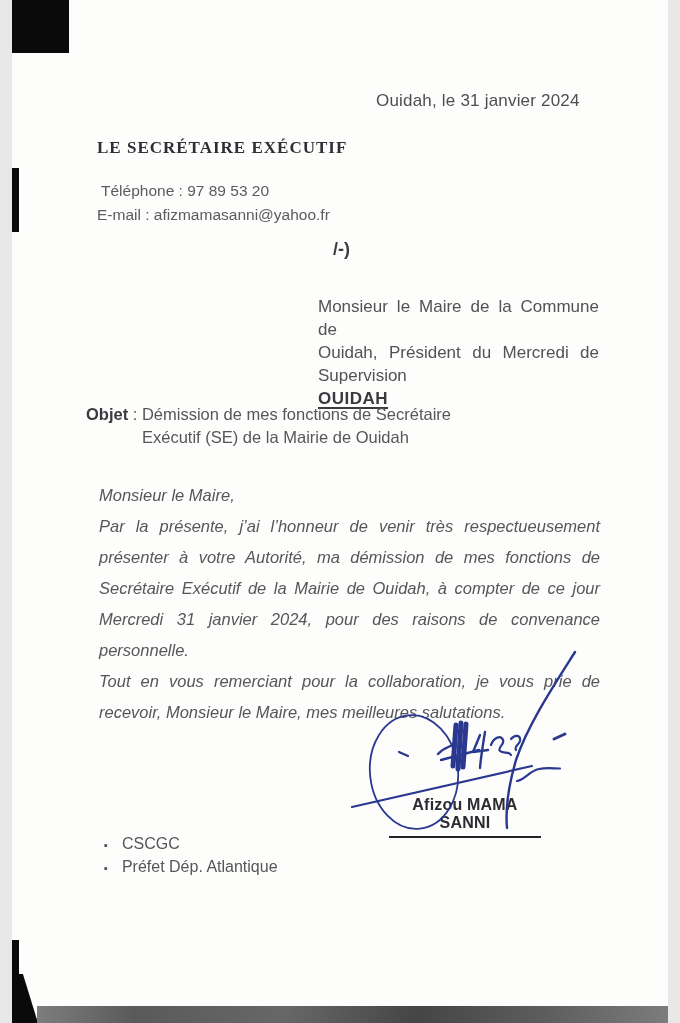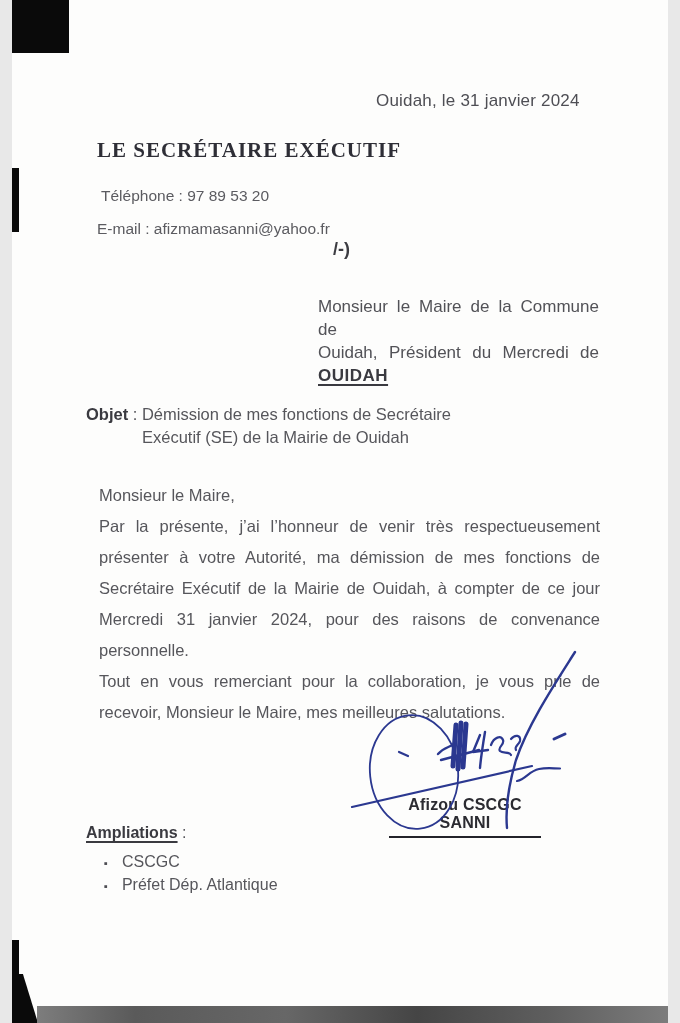--- a/index.html
+++ b/index.html
@@ -23,41 +23,41 @@
   .artifact-bottomblob{ left: 0; top: 974px; width: 26px; height: 49px;
                         clip-path: polygon(0 0, 42% 0, 100% 100%, 0 100%); }
   .bottom-band { left: 25px; top: 1006px; width: 655px; height: 17px;
                  background: linear-gradient(90deg,#7d7d7d 0%,#5a5a5a 15%,#676767 38%,
                              #454545 58%,#5e5e5e 78%,#828282 100%); }
 
   
   .date-line { left: 364px; top: 91px; font-size: 17px; color: #4e4e54; letter-spacing: .2px; }
   .sender-block { left: 85px; top: 138px; }
   .sender-title { font-family: "Liberation Serif", serif; font-weight: bold;
-                  font-size: 21px; letter-spacing: 1px; color: var(--heading-ink, #2e2e36); }
-  .sender-phone, .sender-email { font-size: 15.5px; line-height: 21.5px; margin-top: 11px; color: #5b5b60; }
+                  font-size: 17px; letter-spacing: 1px; color: var(--heading-ink, #2e2e36); }
+  .sender-phone, .sender-email { font-size: 15.5px; line-height: 21.5px; margin-top: 2px; color: #5b5b60; }
   .sender-phone { margin-top: 22px; padding-left: 4px; }
 
   .ref-mark { left: 321px; top: 239px; font-size: 18px; font-weight: bold; color: #3c3c42; }
 
   
   .recipient { left: 306px; top: 295px; width: 281px; font-size: 17px; line-height: 23px; color: #525257; }
   .jline { text-align: justify; text-align-last: justify; }
   .recipient-city { font-weight: bold; color: #3a3a40;
                     text-decoration: underline; text-decoration-thickness: 2px; text-underline-offset: 3px;
                     letter-spacing: .5px; text-align: right; }
 
   
   .subject { left: 74px; top: 403px; font-size: 16.5px; line-height: 22.5px; color: #56565b; }
   .subject-label { font-weight: bold; color: #3a3a40;
                    text-decoration-thickness: 1.5px; text-underline-offset: 3px; }
   .subject-line2 { padding-left: 56px; }
 
   
-  .letter-body { left: 87px; top: 480px; width: 501px; font-size: 16.5px; line-height: 31px; color: #56565b; }
+  .letter-body { left: 87px; top: 480px; width: 501px; font-size: 16.5px; line-height: 31px; color: #56565b; font-style: italic; }
   .letter-body .plain { text-align: left; }
 
   
   .sig-svg { left: 330px; top: 638px; width: 262px; height: 200px; pointer-events: none; z-index: 3; }
   .sig-stroke { stroke: var(--signature-ink, #2b3890); fill: none;
                 stroke-linecap: round; stroke-linejoin: round; }
   .sig-name { left: 377px; top: 796px; width: 152px; text-align: center;
               font-size: 16px; font-weight: bold; color: #2b2b31; letter-spacing: .2px;
               border-bottom: 2.5px solid var(--rule-ink, #23232a); padding-bottom: 4px; z-index: 2; }
 
@@ -86,20 +86,21 @@
     <div class="sender-title">LE SECRÉTAIRE EXÉCUTIF</div>
     <div class="sender-phone">Téléphone : 97 89 53 20</div>
     <div class="sender-email">E-mail : afizmamasanni@yahoo.fr</div>
   </div>
 
   <div class="abs ref-mark">/-)</div>
 
   <div class="abs recipient">
     <div class="jline">Monsieur le Maire de la Commune de</div>
     <div class="jline">Ouidah, Président du Mercredi de</div>
+    <div>Supervision</div>
     <div><span class="recipient-city">OUIDAH</span></div>
   </div>
 
   <div class="abs subject">
     <div><span class="subject-label">Objet</span><span> : </span><span>Démission de mes fonctions de Secrétaire</span></div>
     <div class="subject-line2">Exécutif (SE) de la Mairie de Ouidah</div>
   </div>
 
   <div class="abs letter-body">
     <div class="plain">Monsieur le Maire,</div>
@@ -123,24 +124,23 @@
     <path class="sig-stroke" stroke-width="2.4" d="M 96,116 C 103,108 109,110 114,104"></path>
     <path class="sig-stroke" stroke-width="2.4" d="M 99,122 L 137,112"></path>
     <path class="sig-stroke" stroke-width="2.4" d="M 138,97 L 131,114 L 146,112"></path>
     <path class="sig-stroke" stroke-width="2.4" d="M 143,94 C 141,106 139,118 138,130"></path>
     <path class="sig-stroke" stroke-width="2.2" d="M 149,107 C 152,99 159,97 161,102 C 163,107 155,109 158,113 C 161,116 167,113 169,117"></path>
     <path class="sig-stroke" stroke-width="2.2" d="M 169,101 C 173,96 179,97 178,103 C 177,107 172,108 174,112"></path>
     <path class="sig-stroke" stroke-width="2.2" d="M 57,114 L 66,118"></path>
     <path class="sig-stroke" stroke-width="3" d="M 212,101 L 223,96"></path>
   </svg>
 
-  <div class="abs sig-name">Afizou CSCGC SANNI</div>
+  <div class="abs sig-name">Afizou MAMA SANNI</div>
 
   <div class="abs ampliations">
-    <div><span class="amp-label">Ampliations</span><span> :</span></div>
     <div class="amp-list">
       <div class="amp-item">
         <span class="bullet">▪</span>
         <span>CSCGC</span>
       </div>
       <div class="amp-item">
         <span class="bullet">▪</span>
         <span>Préfet Dép. Atlantique</span>
       </div>
     </div>

